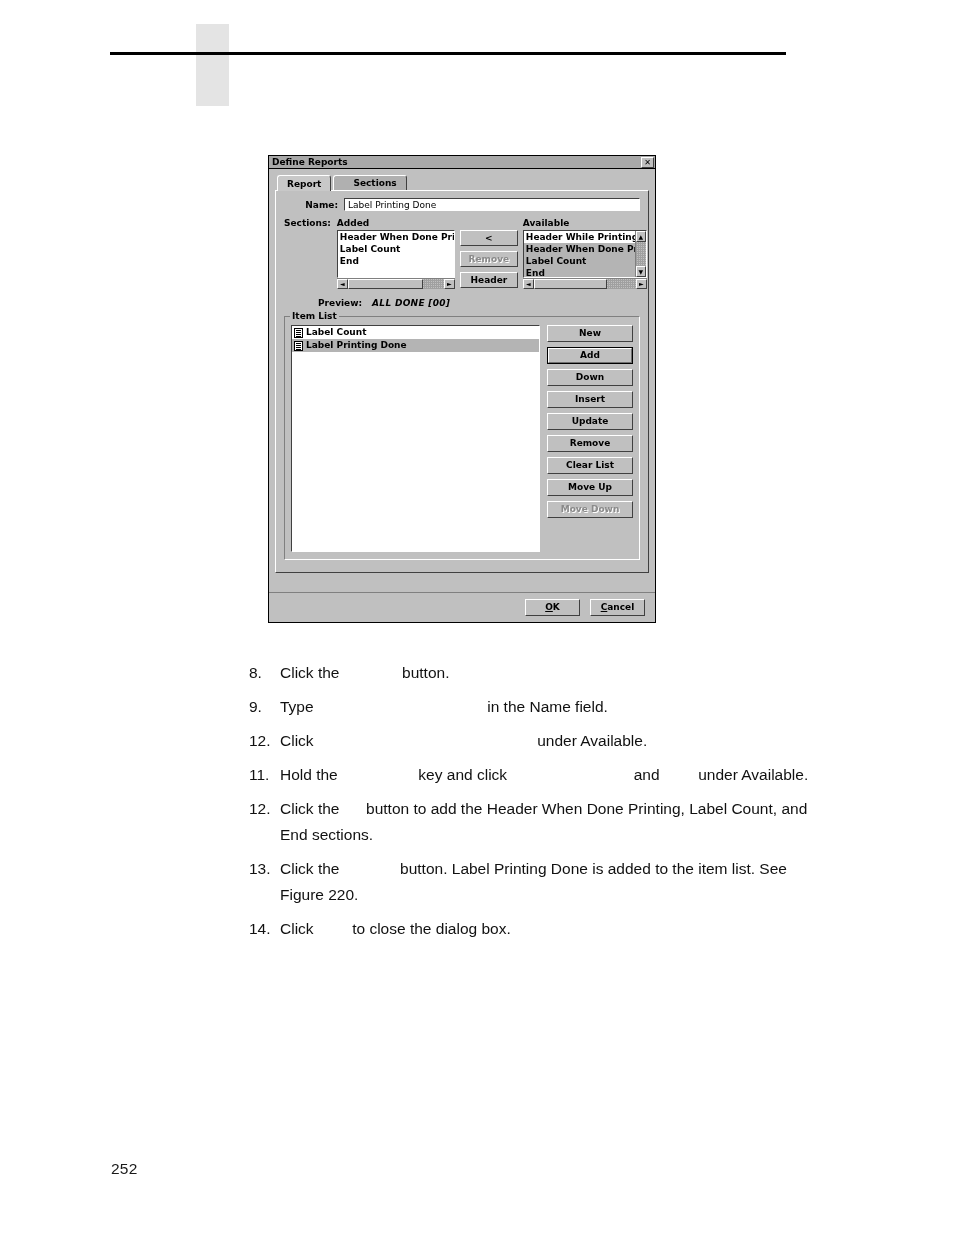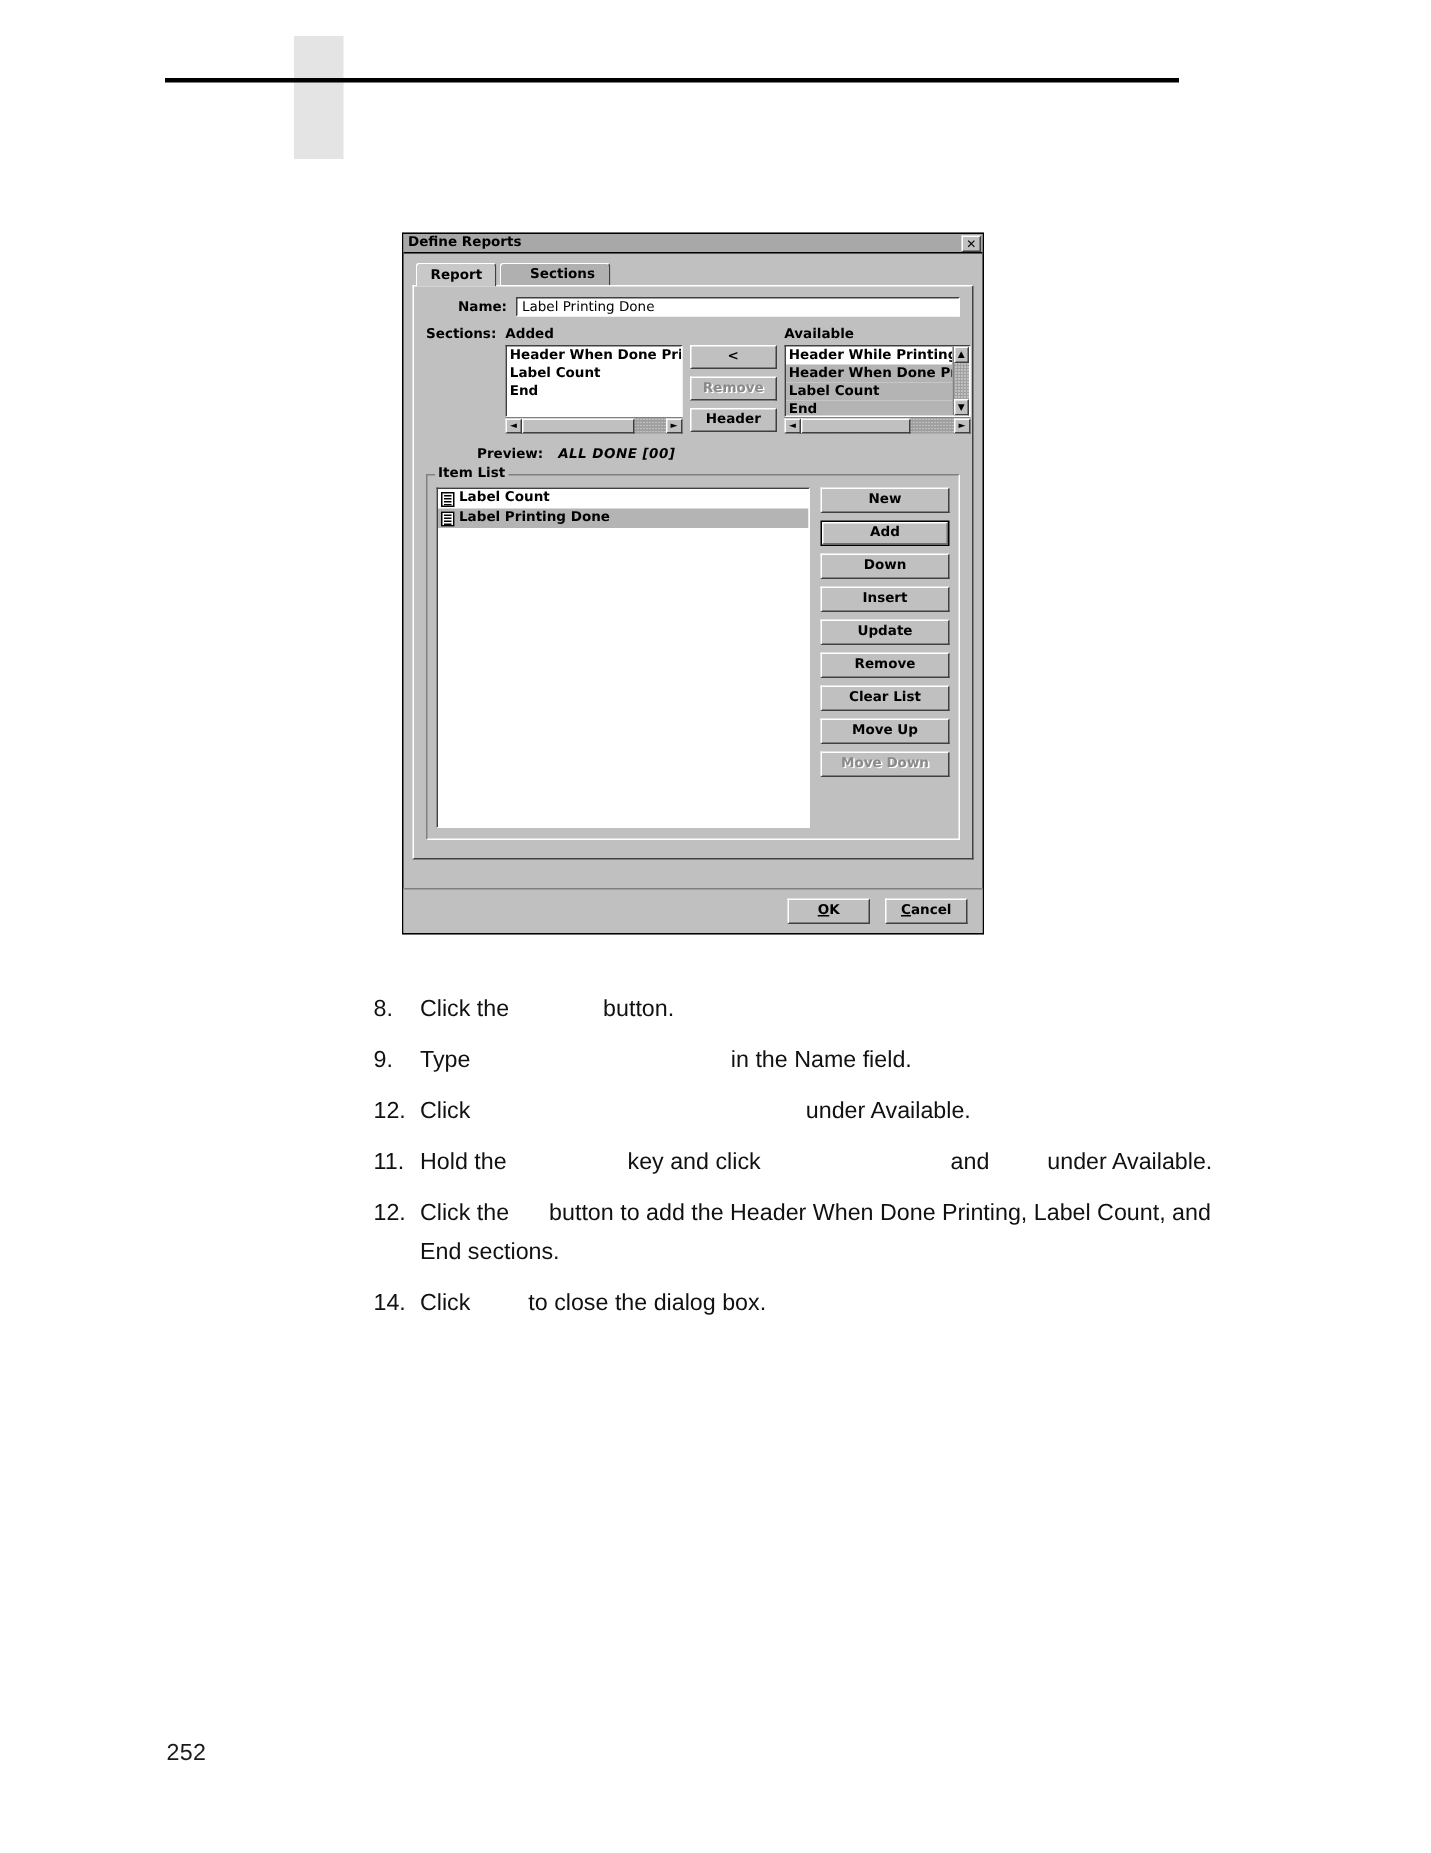--- a/index.html
+++ b/index.html
@@ -622,18 +622,22 @@
     </div>
     <div class="step">
       <span class="step-num">11.</span>
       <span class="step-text"><span>Hold the </span><span class="gap w4">&nbsp;</span><span> key and click </span><span class="gap w5">&nbsp;</span><span> and </span><span class="gap w6">&nbsp;</span><span> under Available.</span></span>
     </div>
     <div class="step">
       <span class="step-num">12.</span>
       <span class="step-text"><span>Click the </span><span class="gap w7">&nbsp;</span><span> button to add the Header When Done Printing, Label Count, and End sections.</span></span>
     </div>
     <div class="step">
+      <span class="step-num">13.</span>
+      <span class="step-text"><span>Click the </span><span class="gap w8">&nbsp;</span><span> button. Label Printing Done is added to the item list. See Figure 220.</span></span>
+    </div>
+    <div class="step">
       <span class="step-num">14.</span>
       <span class="step-text"><span>Click </span><span class="gap w9">&nbsp;</span><span> to close the dialog box.</span></span>
     </div>
   </div>
 
 <div id="page-number">252</div>
 
 </body></html>

